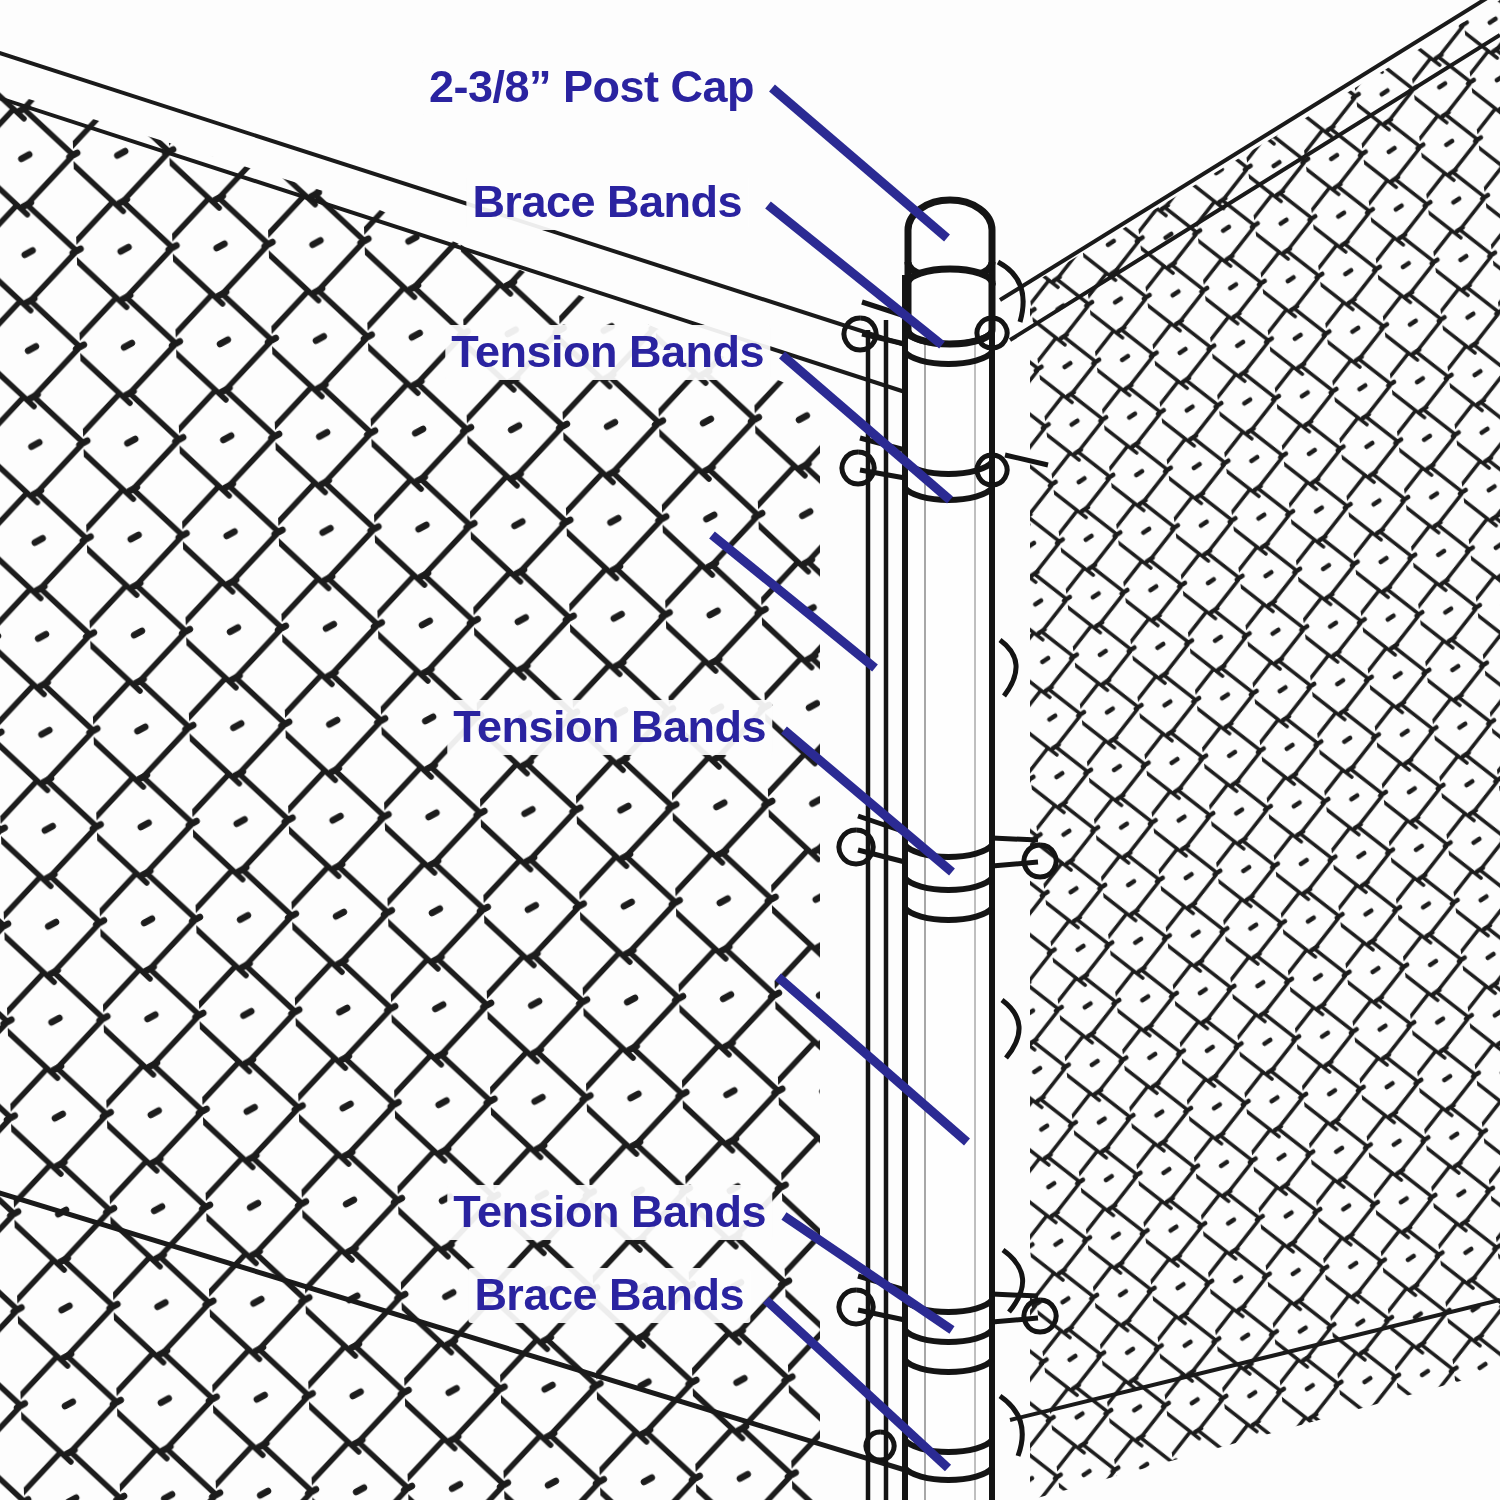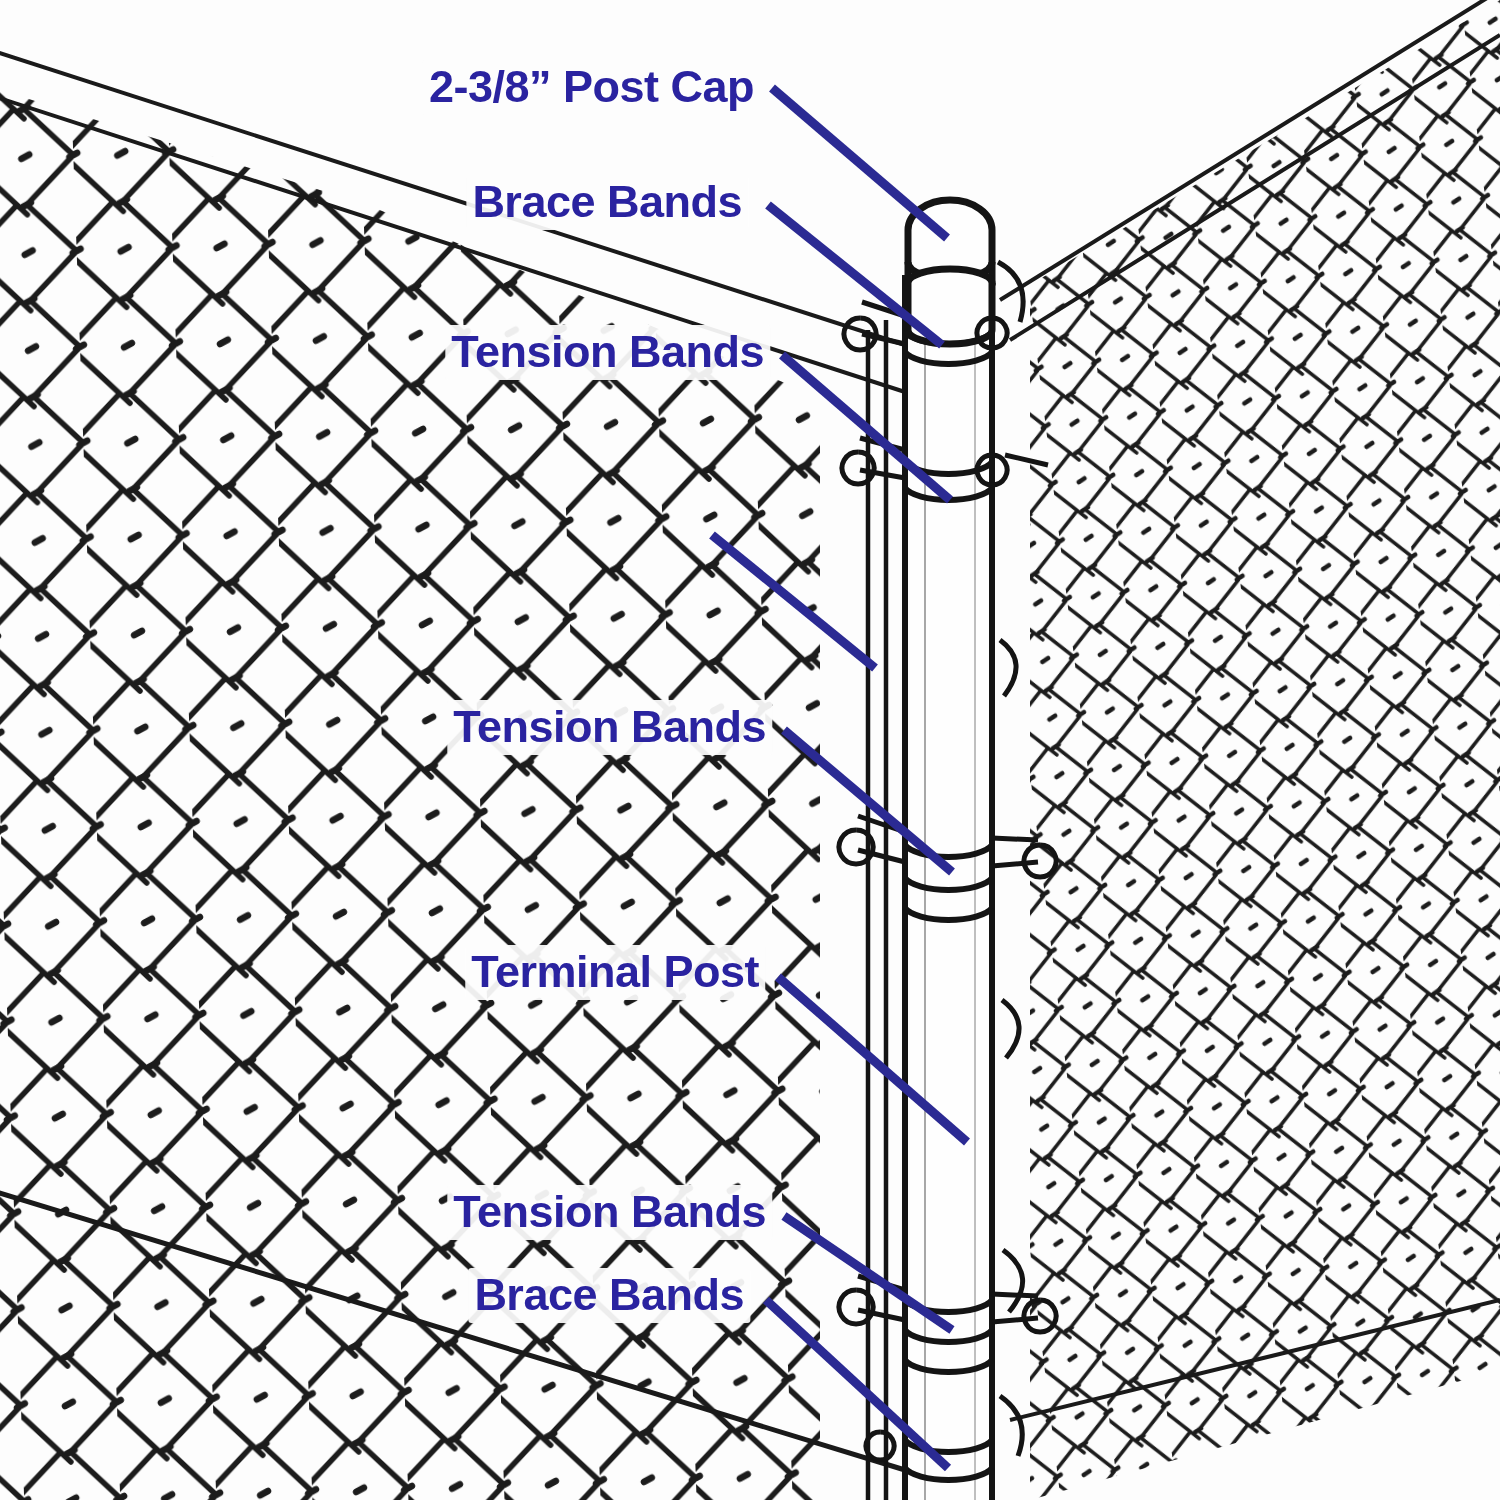--- a/index.html
+++ b/index.html
@@ -205,19 +205,18 @@
 
   <div class="label right-anchor" style="left:760px; top:60px;">2-3/8” Post Cap</div>
 
   <div class="label right-anchor" style="left:748px; top:175px;">Brace Bands</div>
 
   <div class="label right-anchor" style="left:770px; top:325px;">Tension Bands</div>
 
 
   <div class="label right-anchor" style="left:772px; top:700px;">Tension Bands</div>
 
-  <div class="label right-anchor" style="left:765px; top:945px;">Terminal Post</div>
 
   <div class="label right-anchor" style="left:772px; top:1185px;">Tension Bands</div>
 
   <div class="label right-anchor" style="left:750px; top:1268px;">Brace Bands</div>
 
 </div>
 
 </body></html>

